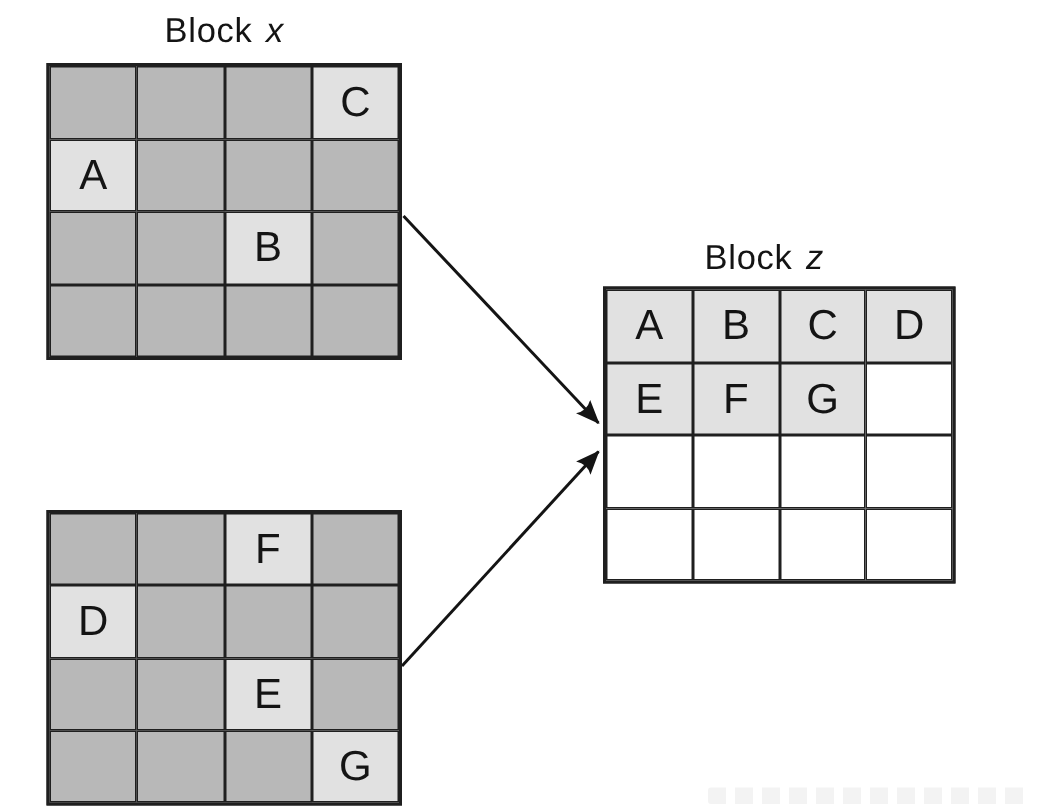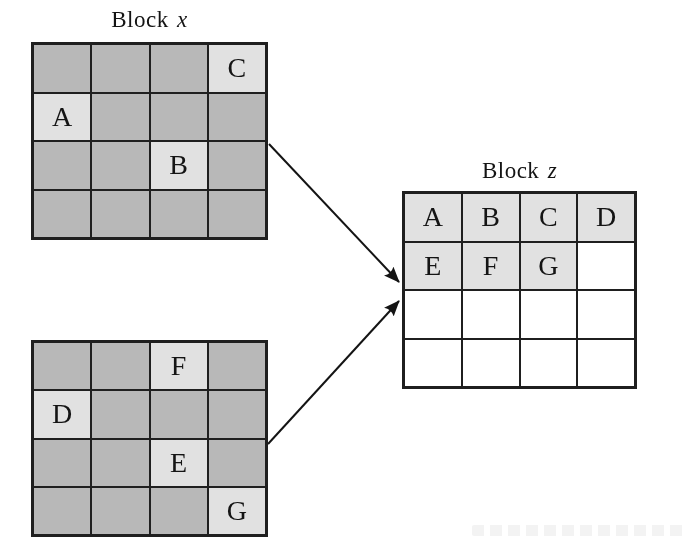--- a/index.html
+++ b/index.html
@@ -9,21 +9,21 @@
     --line:#1f1f1f;
     --ink:#141414;
     --bg:#ffffff;
   }
   html,body{margin:0;padding:0;background:var(--bg);}
   .canvas{
     position:relative;
     width:693px;height:539px;
     background:var(--bg);
     overflow:hidden;
-    font-family:Liberation Serif, serif;
+    font-family:Liberation Sans, sans-serif;
   }
   .block-title{
     position:absolute;
     text-align:center;
     font-size:23px;
     color:var(--ink);
     letter-spacing:0.5px;
     white-space:nowrap;
   }
   .block-title .var{font-style:italic;padding-left:2px;}
@@ -62,21 +62,21 @@
     width:214px;height:11px;
     background:repeating-linear-gradient(90deg,#f0f0f0 0 12px,transparent 12px 18px);
     opacity:.8;
     border-radius:2px;
   }
   
   #title-x{left:31px;top:7px;width:237px;}
   #grid-x{left:31px;top:42px;width:237px;height:198px;}
   #title-y{left:31px;top:303px;width:237px;}
   #grid-y{left:31px;top:340px;width:237px;height:197px;}
-  #title-z{left:402px;top:158px;width:235px;}
+  #title-z{left:392px;top:158px;width:235px;}
   #grid-z{left:402px;top:191px;width:235px;height:198px;}
 </style>
 </head>
 <body>
 
 <div class="canvas">
 
   <svg class="arrows" viewBox="0 0 693 539">
     <defs>
       <marker id="ah" markerUnits="userSpaceOnUse" markerWidth="17" markerHeight="13" refX="15" refY="6.5" orient="auto">

